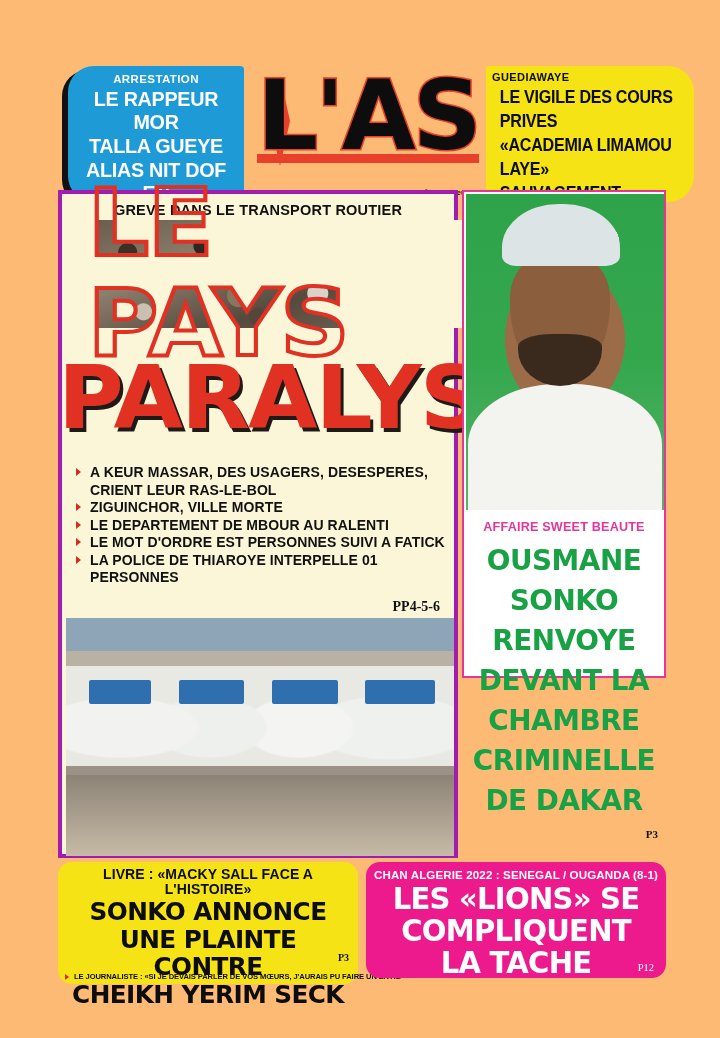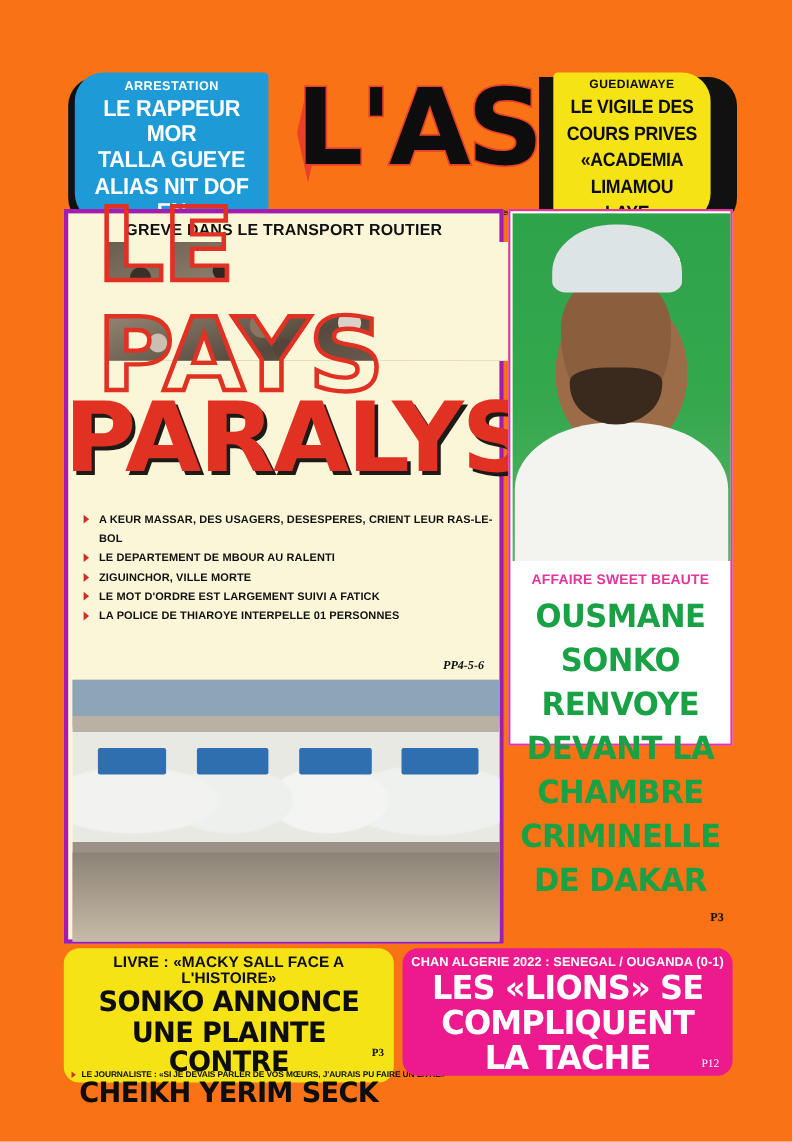--- a/index.html
+++ b/index.html
@@ -12,21 +12,21 @@
     height: 1038px;
     font-family: "Liberation Sans", sans-serif;
     position: relative;
     overflow: hidden;
   }
   .page {
     position: absolute;
     left: 0; top: 0;
     width: 720px;
     height: 1038px;
-    background: #f97316;
+    background: #fdba74;
   }
 
   
   .top-strip {
     position: absolute;
     left: 0; top: 28px;
     width: 720px; height: 158px;
   }
 
   
@@ -78,30 +78,31 @@
   }
   .masthead .diamond2 {
     position: absolute;
     left: 24px; top: 16px;
     width: 20px; height: 90px;
     background: #e8402a;
     clip-path: polygon(50% 0, 100% 50%, 50% 100%, 0 50%);
   }
   .masthead .logo-text {
     position: absolute;
-    left: 12px; top: 8px;
+    left: 0; top: 8px;
     width: 244px;
     font-size: 96px;
     font-weight: bold;
     line-height: 96px;
     color: #0d0d0d;
     letter-spacing: -3px;
     -webkit-text-stroke: 3px #e8402a;
     paint-order: stroke fill;
     font-family: "DejaVu Sans", sans-serif;
+    text-decoration: underline;
   }
   .masthead .tagline {
     position: absolute;
     left: 0; top: 128px;
     width: 244px;
     font-size: 7.6px;
     font-weight: bold;
     color: #111111;
     letter-spacing: -0.1px;
     white-space: nowrap;
@@ -110,26 +111,26 @@
   
   .teaser-yellow-shadow {
     position: absolute;
     left: 490px; top: 42px;
     width: 180px; height: 136px;
     background: #111111;
     border-radius: 0 26px 26px 0;
   }
   .teaser-yellow {
     position: absolute;
-    left: 503px; top: 38px;
-    width: 143px; height: 136px;
+    left: 486px; top: 38px;
+    width: 208px; height: 136px;
     background: #f5e316;
     border-radius: 4px 26px 26px 4px;
     color: #0d0d0d;
-    text-align: center;
+    text-align: left;
     padding: 4px 6px 0 6px;
     box-sizing: border-box;
   }
   .teaser-yellow .kicker {
     font-size: 11px;
     font-weight: bold;
     letter-spacing: 0.4px;
     line-height: 15px;
   }
   .teaser-yellow .head {
@@ -233,45 +234,44 @@
     transform: scaleX(1.02);
     margin-top: 22px;
   }
 
   .bullets {
     margin: 18px 0 0 14px;
     padding: 0;
     list-style: none;
   }
   .bullets li {
-    font-size: 10px;
+    font-size: 14px;
     font-weight: bold;
     color: #111111;
     line-height: 17.5px;
     letter-spacing: 0.1px;
     position: relative;
     padding-left: 14px;
   }
   .bullets li::before {
     content: "";
     position: absolute;
     left: 0; top: 4px;
     width: 0; height: 0;
     border-left: 5px solid #d62b1f;
     border-top: 4.5px solid transparent;
     border-bottom: 4.5px solid transparent;
   }
   .pp-ref {
     position: absolute;
     right: 14px; top: 405px;
-    font-size: 11px;
+    font-size: 14px;
     font-weight: bold;
     color: #111111;
     font-family: "Liberation Serif", serif;
-    font-style: italic;
   }
 
   .truck-photo {
     position: absolute;
     left: 4px; top: 424px;
     width: 388px; height: 238px;
     background:
       linear-gradient(180deg, #8ea5b8 0 14%, #b9b2a4 14% 20%, transparent 20%),
       radial-gradient(ellipse at 14% 46%, #f2f3f1 0 16%, transparent 17%),
       radial-gradient(ellipse at 37% 46%, #eef0ee 0 16%, transparent 17%),
@@ -506,23 +506,23 @@
     <div class="pays-wrap">
       <div class="crowd-photo"></div>
       <div class="pays-mask">LE PAYS</div>
       <div class="pays-text">LE PAYS</div>
     </div>
 
     <div class="paralyse">PARALYSE</div>
 
     <ul class="bullets">
       <li>A KEUR MASSAR, DES USAGERS, DESESPERES, CRIENT LEUR RAS-LE-BOL</li>
+      <li>ZIGUINCHOR, VILLE MORTE</li>
       <li>LE DEPARTEMENT DE MBOUR AU RALENTI</li>
-      <li>ZIGUINCHOR, VILLE MORTE</li>
-      <li>LE MOT D'ORDRE EST LARGEMENT SUIVI A FATICK</li>
+      <li>LE MOT D'ORDRE EST PERSONNES SUIVI A FATICK</li>
       <li>LA POLICE DE THIAROYE INTERPELLE 01 PERSONNES</li>
     </ul>
     <div class="pp-ref">PP4-5-6</div>
 
     <div class="truck-photo">
       <div class="win" style="left:6%;  width:16%;"></div>
       <div class="win" style="left:29%; width:17%;"></div>
       <div class="win" style="left:53%; width:17%;"></div>
       <div class="win" style="left:77%; width:18%;"></div>
       <div class="road"></div>
@@ -552,20 +552,20 @@
   <div class="bottom-yellow">
     <div class="kicker">LIVRE : «MACKY SALL FACE A L'HISTOIRE»</div>
     <div class="head">SONKO ANNONCE</div>
     <div class="head">UNE PLAINTE CONTRE</div>
     <div class="head">CHEIKH YERIM SECK</div>
     <div class="pref">P3</div>
     <div class="subline">LE JOURNALISTE : «SI JE DEVAIS PARLER DE VOS MŒURS, J'AURAIS PU FAIRE UN LIVRE»</div>
   </div>
 
   <div class="bottom-pink">
-    <div class="kicker">CHAN ALGERIE 2022 : SENEGAL / OUGANDA (0-1)</div>
+    <div class="kicker">CHAN ALGERIE 2022 : SENEGAL / OUGANDA (8-1)</div>
     <div class="head">LES «LIONS» SE</div>
     <div class="head">COMPLIQUENT</div>
     <div class="head">LA TACHE</div>
     <div class="pref">P12</div>
   </div>
 
 </div>
 
 </body></html>

